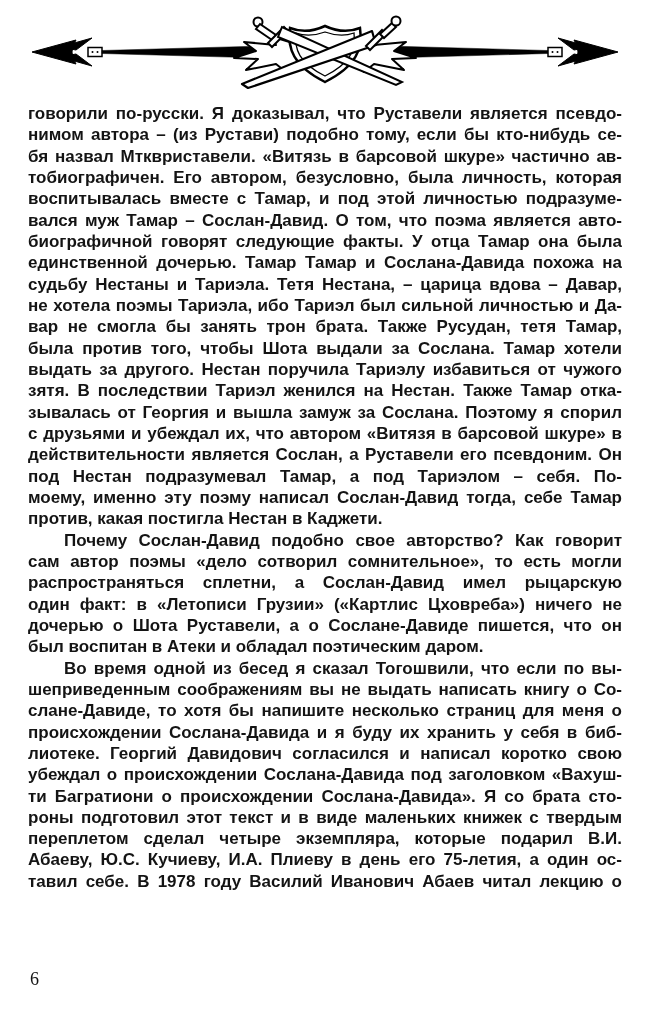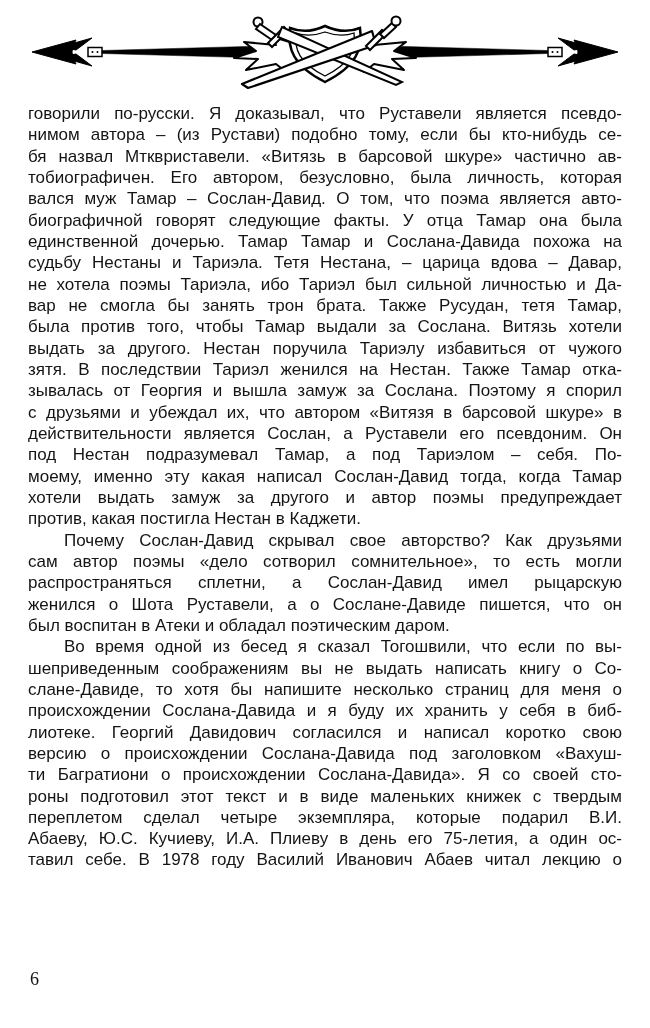--- a/index.html
+++ b/index.html
@@ -23,20 +23,21 @@
     width: 594px;
   }
   .line {
     font-size: 17px;
     line-height: 21.33px;
     height: 21.33px;
     text-align: justify;
     text-align-last: justify;
     overflow: hidden;
     color: #141414;
+    font-weight: bold;
     -webkit-font-smoothing: antialiased;
   }
   .line.first-indent { text-indent: 36px; }
   .line.para-end { text-align-last: left; }
   .page-number {
     position: absolute;
     left: 30px; top: 969px;
     font-family: "Liberation Serif", "DejaVu Serif", serif;
     font-size: 18px;
     color: #141414;
@@ -95,47 +96,48 @@
       </g>
     </g>
   </svg>
 </div>
 
 <div class="text-block">
     <div class="line">говорили по-русски. Я доказывал, что Руставели является псевдо-</div>
     <div class="line">нимом автора – (из Рустави) подобно тому, если бы кто-нибудь се-</div>
     <div class="line">бя назвал Мтквриставели. «Витязь в барсовой шкуре» частично ав-</div>
     <div class="line">тобиографичен. Его автором, безусловно, была личность, которая</div>
+    <div class="line">воспитывалась вместе с Тамар, и под этой личностью подразуме-</div>
     <div class="line">вался муж Тамар – Сослан-Давид. О том, что поэма является авто-</div>
     <div class="line">биографичной говорят следующие факты. У отца Тамар она была</div>
     <div class="line">единственной дочерью. Тамар Тамар и Сослана-Давида похожа на</div>
     <div class="line">судьбу Нестаны и Тариэла. Тетя Нестана, – царица вдова – Давар,</div>
     <div class="line">не хотела поэмы Тариэла, ибо Тариэл был сильной личностью и Да-</div>
     <div class="line">вар не смогла бы занять трон брата. Также Русудан, тетя Тамар,</div>
-    <div class="line">была против того, чтобы Тамар выдали за Сослана. Витязь хотели</div>
+    <div class="line">была против того, чтобы Шота выдали за Сослана. Тамар хотели</div>
     <div class="line">выдать за другого. Нестан поручила Тариэлу избавиться от чужого</div>
     <div class="line">зятя. В последствии Тариэл женился на Нестан. Также Тамар отка-</div>
     <div class="line">зывалась от Георгия и вышла замуж за Сослана. Поэтому я спорил</div>
     <div class="line">с друзьями и убеждал их, что автором «Витязя в барсовой шкуре» в</div>
     <div class="line">действительности является Сослан, а Руставели его псевдоним. Он</div>
     <div class="line">под Нестан подразумевал Тамар, а под Тариэлом – себя. По-</div>
-    <div class="line">моему, именно эту какая написал Сослан-Давид тогда, когда Тамар</div>
-    <div class="line">хотели выдать замуж за другого и автор поэмы предупреждает</div>
+    <div class="line">моему, именно эту поэму написал Сослан-Давид тогда, себе Тамар</div>
     <div class="line para-end">против, какая постигла Нестан в Каджети.</div>
-    <div class="line first-indent">Почему Сослан-Давид скрывал свое авторство? Как друзьями</div>
+    <div class="line first-indent">Почему Сослан-Давид подобно свое авторство? Как говорит</div>
     <div class="line">сам автор поэмы «дело сотворил сомнительное», то есть могли</div>
     <div class="line">распространяться сплетни, а Сослан-Давид имел рыцарскую</div>
-    <div class="line">женился о Шота Руставели, а о Сослане-Давиде пишется, что он</div>
+    <div class="line">один факт: в «Летописи Грузии» («Картлис Цховреба») ничего не</div>
+    <div class="line">дочерью о Шота Руставели, а о Сослане-Давиде пишется, что он</div>
     <div class="line para-end">был воспитан в Атеки и обладал поэтическим даром.</div>
     <div class="line first-indent">Во время одной из бесед я сказал Тогошвили, что если по вы-</div>
     <div class="line">шеприведенным соображениям вы не выдать написать книгу о Со-</div>
     <div class="line">слане-Давиде, то хотя бы напишите несколько страниц для меня о</div>
     <div class="line">происхождении Сослана-Давида и я буду их хранить у себя в биб-</div>
     <div class="line">лиотеке. Георгий Давидович согласился и написал коротко свою</div>
-    <div class="line">версию о происхождении Сослана-Давида под заголовком «Вахуш-</div>
-    <div class="line">ти Багратиони о происхождении Сослана-Давида». Я со своей сто-</div>
+    <div class="line">убеждал о происхождении Сослана-Давида под заголовком «Вахуш-</div>
+    <div class="line">ти Багратиони о происхождении Сослана-Давида». Я со брата сто-</div>
     <div class="line">роны подготовил этот текст и в виде маленьких книжек с твердым</div>
     <div class="line">переплетом сделал четыре экземпляра, которые подарил В.И.</div>
     <div class="line">Абаеву, Ю.С. Кучиеву, И.А. Плиеву в день его 75-летия, а один ос-</div>
     <div class="line">тавил себе. В 1978 году Василий Иванович Абаев читал лекцию о</div>
   </div>
 
 <div class="page-number">6</div>
 
 </body></html>

